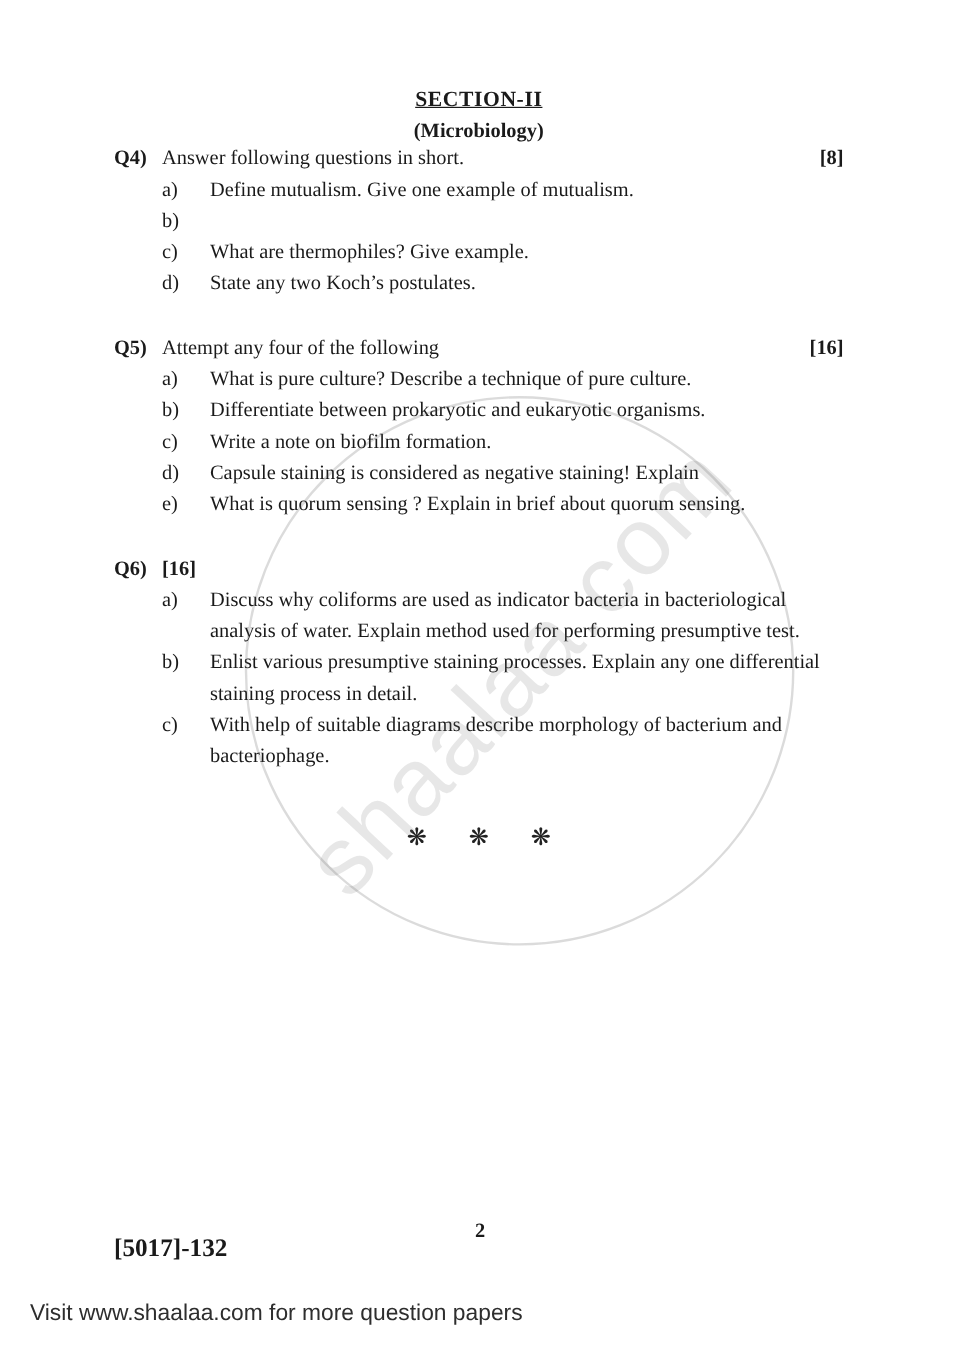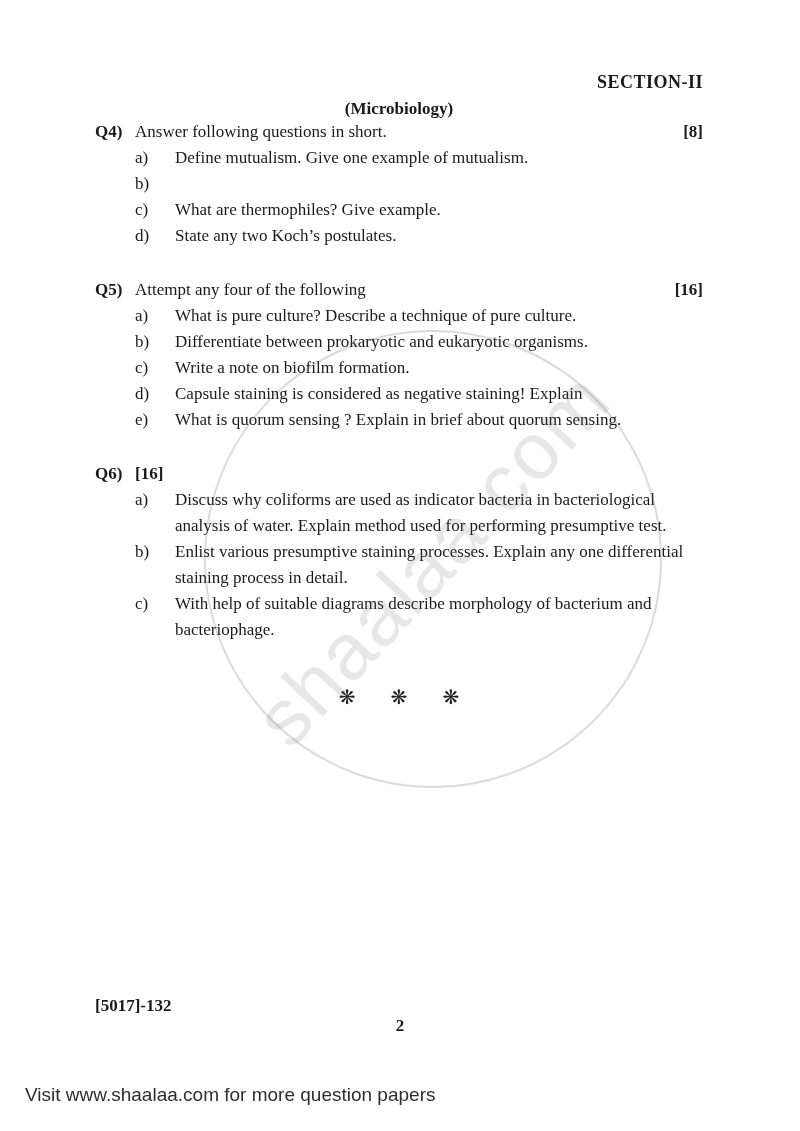--- a/index.html
+++ b/index.html
@@ -11,22 +11,22 @@
     color:#1a1a1a;
   }
   .content {
     position:absolute; inset:0;
     padding:72px 97px 0 95px;
     z-index:1;
   }
   .title-block { text-align:center; }
   .section-title {
     font-size:18px; font-weight:bold;
+    text-decoration:underline;
     letter-spacing:0.5px;
-    text-align:right;
   }
   .section-subtitle {
     font-size:17px; font-weight:bold;
     margin-top:6px; 
   }
   .question { margin-bottom:28px; }
   .q-head {
     display:flex; align-items:baseline;
     font-size:17px; line-height:26px;
   }
@@ -58,22 +58,22 @@
   }
   .watermark-text {
     transform:rotate(-47deg);
     font-family:"Liberation Sans", sans-serif;
     font-size:80px;
     color:rgba(110,110,110,0.17);
     letter-spacing:2px;
     white-space:nowrap;
   }
   .paper-code {
-    position:absolute; left:95px; top:996px;
-    font-size:17px; font-weight:bold; z-index:1;
+    position:absolute; left:95px; top:1028px;
+    font-size:21px; font-weight:bold; z-index:1;
   }
   .page-number {
     position:absolute; left:0; right:0; top:1016px;
     text-align:center;
     font-size:17px; font-weight:bold; z-index:1;
   }
   .banner {
     position:absolute; left:25px; top:1084px;
     font-family:"Liberation Sans", sans-serif;
     font-size:19px; color:#2e2e2e; z-index:1;

